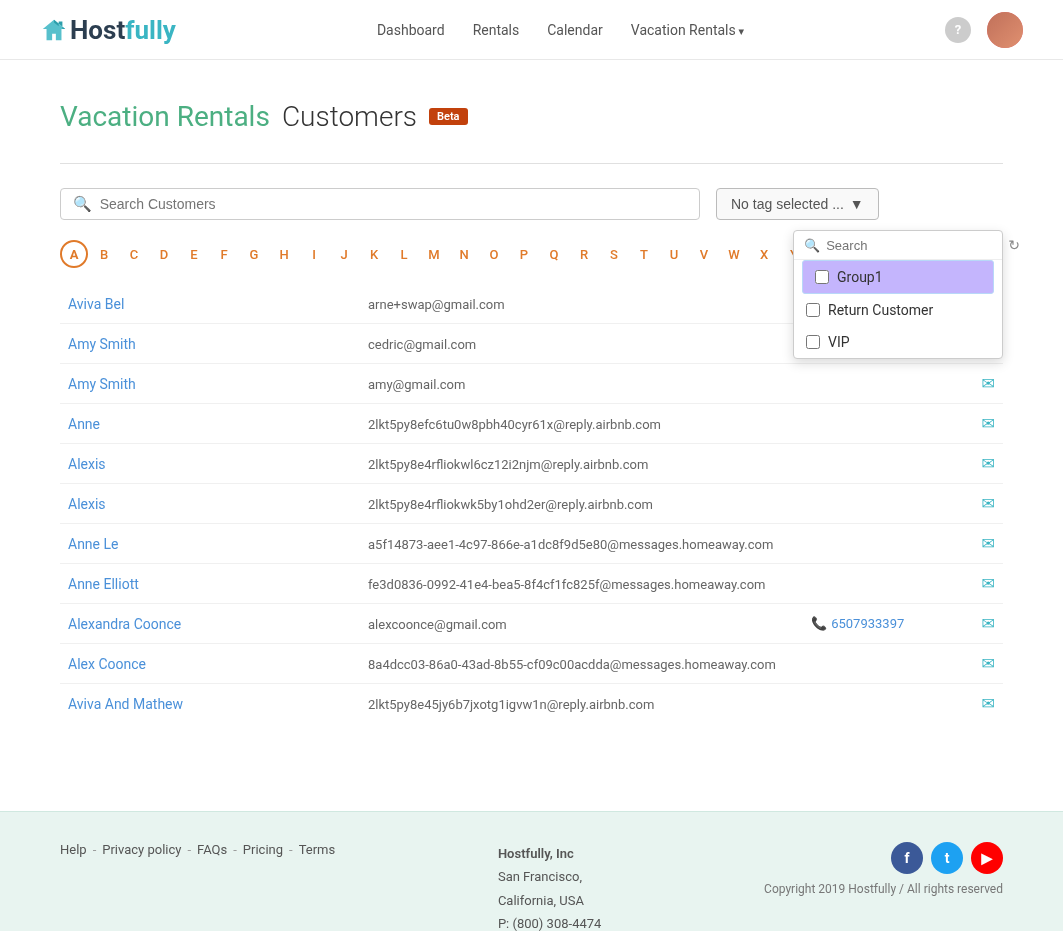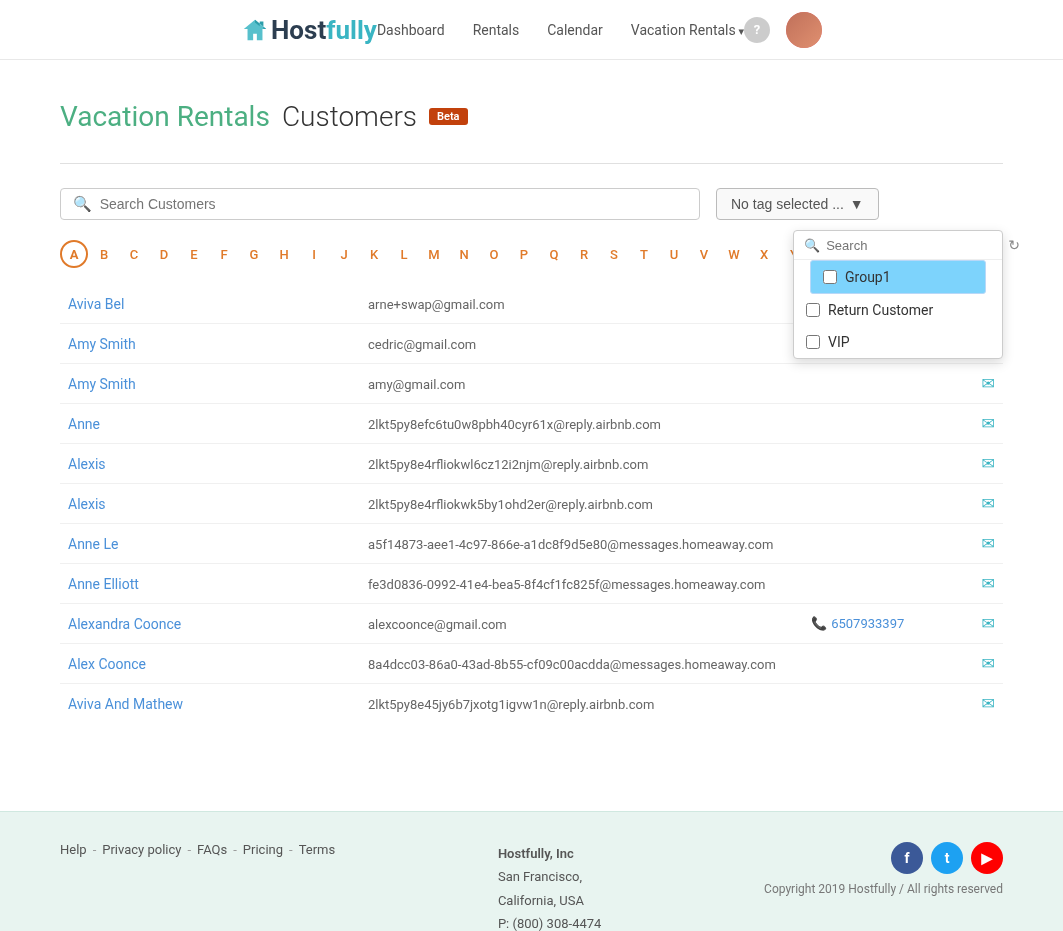--- a/index.html
+++ b/index.html
@@ -1,20 +1,20 @@
 <!DOCTYPE html>
 <html><head>
   <meta charset="utf-8">
   <style>
     * { box-sizing: border-box; margin: 0; padding: 0; }
     body { font-family: -apple-system, BlinkMacSystemFont, 'Segoe UI', Roboto, sans-serif; background: #fff; color: #333; font-size: 14px; }
 
     
     .header {
-      display: flex; align-items: center; justify-content: center;
+      display: flex; align-items: center; justify-content: space-between;
       padding: 0 40px; height: 60px; background: #fff;
       border-bottom: 1px solid #e8e8e8;
     }
     .logo { display: flex; align-items: center; }
     .logo-text { font-size: 26px; font-weight: 700; }
     .logo-host { color: #2c3e50; }
     .logo-fully { color: #3ab5c3; }
     .logo-icon { width: 28px; height: 28px; margin-right: 2px; }
     .nav { display: flex; align-items: center; gap: 28px; }
     .nav-item { color: #555; text-decoration: none; font-size: 14px; cursor: pointer; }
@@ -50,21 +50,21 @@
     .tag-panel {
       position: absolute; right: 0; top: 42px; z-index: 100;
       background: #fff; border: 1px solid #ccc; border-radius: 4px;
       width: 210px; box-shadow: 0 4px 12px rgba(0,0,0,0.15);
     }
     .tag-search-row { display: flex; align-items: center; padding: 6px 10px; border-bottom: 1px solid #eee; gap: 6px; }
     .tag-search-row input { border: none; outline: none; font-size: 13px; flex: 1; color: #555; }
     .tag-search-icon { color: #888; font-size: 13px; }
     .tag-refresh-btn { color: #888; cursor: pointer; font-size: 14px; }
     .tag-option { display: flex; align-items: center; padding: 8px 12px; gap: 8px; cursor: pointer; font-size: 14px; color: #333; }
-    .tag-option.highlighted { background: #7dd3fc; border: 1px solid #b8d8f8; border-radius: 3px; margin: 0 16px; }
+    .tag-option.highlighted { background: #c4b5fd; border: 1px solid #b8d8f8; border-radius: 3px; margin: 0 8px; }
     .tag-option input[type="checkbox"] { margin: 0; cursor: pointer; width: 14px; height: 14px; }
 
     
     .alpha-nav { display: flex; align-items: center; gap: 2px; margin-bottom: 16px; flex-wrap: wrap; }
     .alpha-item {
       width: 28px; height: 28px; display: flex; align-items: center; justify-content: center;
       font-size: 13px; color: #e07a2a; cursor: pointer; border-radius: 50%;
       font-weight: 500;
     }
     .alpha-item.active { border: 2px solid #e07a2a; border-radius: 50%; font-weight: 700; }

